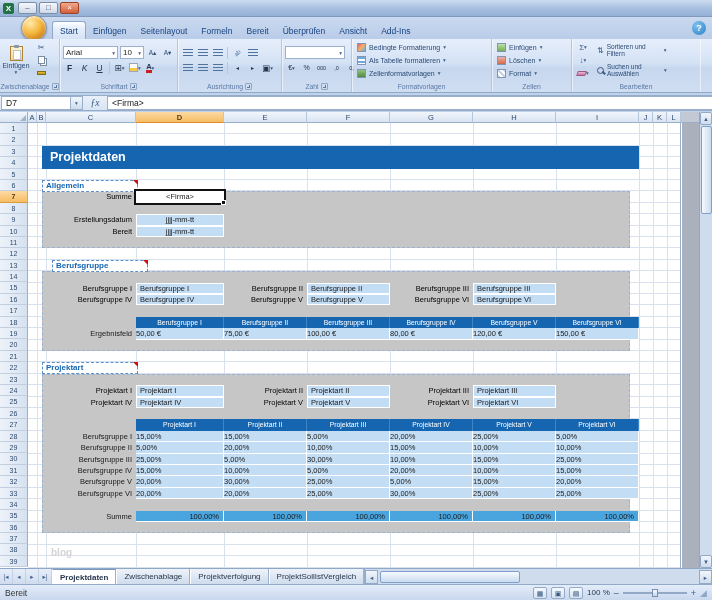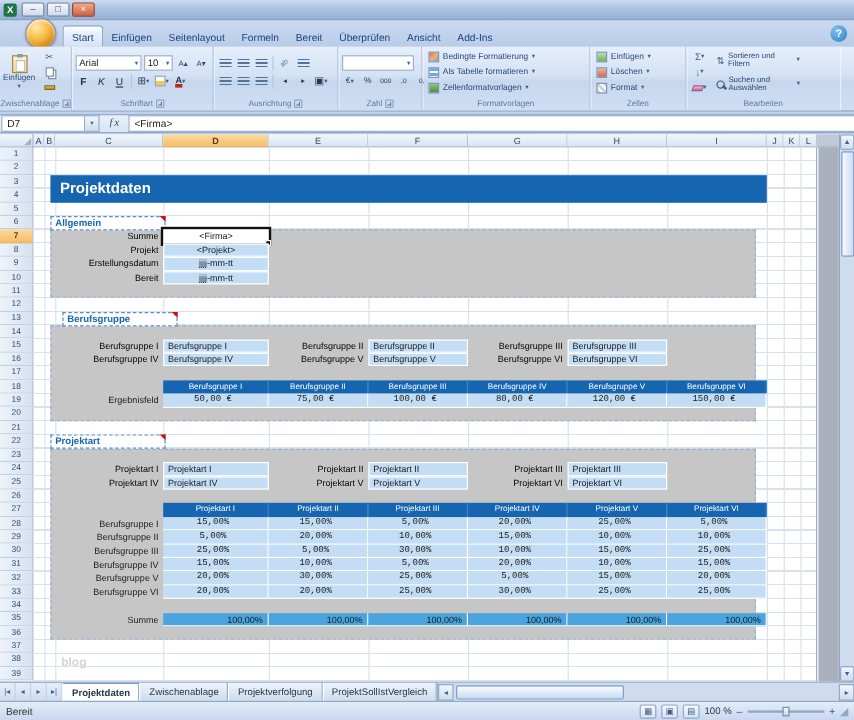--- a/index.html
+++ b/index.html
@@ -98,21 +98,21 @@
 .selcell::after{content:'';position:absolute;right:-2px;bottom:-2px;width:3px;height:3px;background:#111;border:1px solid #fff;}
 .legend{position:absolute;left:512px;top:91.2px;width:87px;z-index:2;}
 .leg-title{height:11.4px;background:#1565b0;color:#fff;text-align:center;font-size:7.5px;line-height:11.4px;}
 .leg-in{height:11.4px;background:#c3ddf4;border:1px solid #fff;font-size:7.5px;line-height:9px;padding-left:4px;}
 .leg-res{height:11.4px;background:#4aa4de;border:1px solid #fff;font-size:7.5px;line-height:9px;padding-left:4px;}
 .trow{position:absolute;display:flex;height:11.4px;z-index:2;}
 .rlabel{width:90px;flex:none;text-align:right;padding-right:4px;font-size:7.5px;line-height:11.4px;}
 .trow div{flex:none;width:83px;height:11.4px;line-height:11.4px;}
 .trow div:first-of-type{width:88px;}
 .hcell{background:#1565b0;color:#fff;font-size:6.8px;text-align:center;border-right:1px solid #3d85c6;}
-.icell{background:#c3ddf4;font-size:7.5px;text-align:center;padding-right:4px;border-right:1px solid #fff;border-bottom:1px solid #fff;font-family:Liberation Mono, monospace;}
+.icell{background:#c3ddf4;font-size:7.5px;text-align:left;padding-right:4px;border-right:1px solid #fff;border-bottom:1px solid #fff;}
 .scell{background:#4aa4de;font-size:7.5px;text-align:right;padding-right:4px;border-right:1px solid #fff;border-bottom:1px solid #fff;}
 .wm{position:absolute;left:12px;top:424px;font-size:10px;font-weight:bold;color:#d4d4d4;z-index:2;padding-left:11px;}
 
 
 #vscroll{position:absolute;left:699px;top:112px;width:13px;height:456px;background:#cfdcee;border-left:1px solid #8fa8c8;}
 .varrow{height:13px;text-align:center;font-size:6px;line-height:12px;color:#44608a;background:linear-gradient(#f2f6fc,#cfdcec);border:1px solid #93a9c8;border-radius:2px;}
 #vthumb{position:absolute;left:1px;top:14px;width:11px;height:88px;background:linear-gradient(to right,#f7fafd,#cadbf0);border:1px solid #7fa0cc;border-radius:2px;}
 .varrow.bottom{position:absolute;bottom:0;left:0;right:0;}
 
 
@@ -467,24 +467,20 @@
           </div>
 
         <div class="secbox" style="left:14px;top:57px">Allgemein</div>
         <div class="secbox" style="left:24px;top:136.8px">Berufsgruppe</div>
         <div class="secbox" style="left:14px;top:239.4px">Projektart</div>
 
         <div class="frow" style="left:18px;top:68.4px;width:178px">
           <span class="field-label">Summe</span>
           <span class="selcell">&lt;Firma&gt;</span>
         </div>
-        <div class="frow" style="left:18px;top:79.8px;width:178px">
-          <span class="field-label">Projekt</span>
-          <span class="fieldval">&lt;Projekt&gt;</span>
-        </div>
         <div class="frow" style="left:18px;top:91.2px;width:178px">
           <span class="field-label">Erstellungsdatum</span>
           <span class="fieldval">jjjj-mm-tt</span>
         </div>
         <div class="frow" style="left:18px;top:102.6px;width:178px">
           <span class="field-label">Bereit</span>
           <span class="fieldval">jjjj-mm-tt</span>
         </div>
 
 

